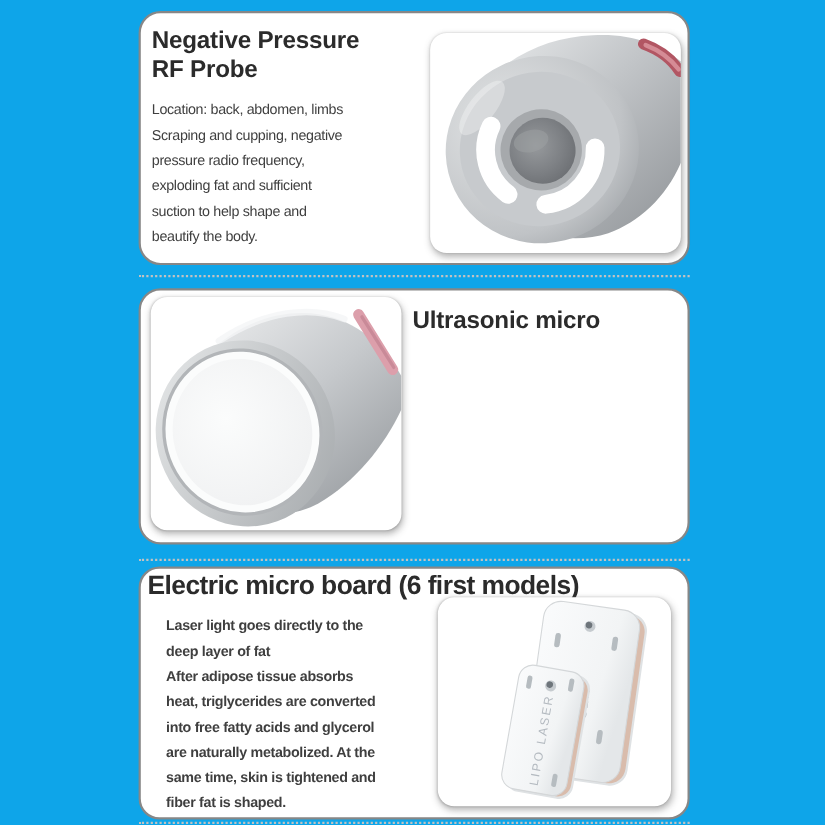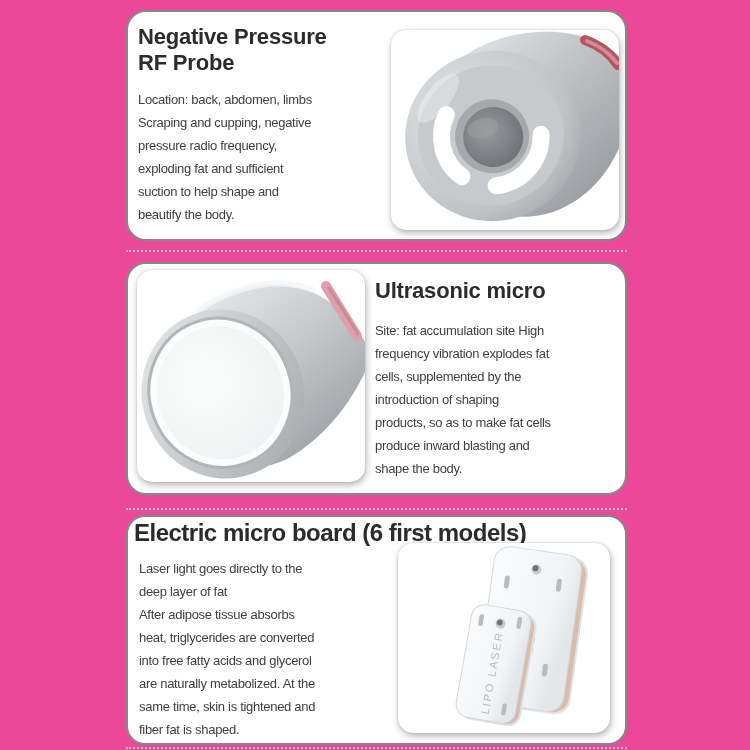--- a/index.html
+++ b/index.html
@@ -1,19 +1,19 @@
 <!DOCTYPE html>
 <html><head>
 <meta charset="utf-8">
 <style>
   html, body { margin: 0; padding: 0; background: #ffffff; }
   .page {
     position: relative;
     width: 750px; height: 750px;
-    background: #ec4899;
+    background: #0ea5e9;
     font-family: "Liberation Sans", sans-serif;
     overflow: hidden;
   }
   .panel {
     position: absolute;
     left: 126px;
     width: 501px;
     box-sizing: border-box;
     border: 2px solid #878787;
     border-radius: 20px;
@@ -67,21 +67,21 @@
   .panel-1 .desc  { left: 10px; top: 76px; }
   .panel-1 .img-box { left: 263px; top: 18px; width: 228px; height: 200px; }
 
   
   .panel-2 .img-box { left: 9px; top: 6px; width: 228px; height: 212px; }
   .panel-2 .title { left: 247px; top: 14px; }
   .panel-2 .desc  { left: 247px; top: 55px; }
 
   
   .panel-3 .title { left: 6px; top: 3px; font-size: 24px; letter-spacing: -0.5px; }
-  .panel-3 .desc  { left: 11px; top: 40px; }
+  .panel-3 .desc  { left: 23px; top: 40px; font-weight: bold; }
   .panel-3 .img-box { left: 270px; top: 26px; width: 212px; height: 190px; }
 
   .board-label {
     font-family: "Liberation Sans", sans-serif;
     font-size: 11px;
     letter-spacing: 2px;
     fill: #b4bac0;
   }
 </style>
 </head>
@@ -170,27 +170,20 @@
         <path d="M192 18 L221 64" stroke="#c98a98" stroke-width="3" fill="none" stroke-linecap="round"></path>
 
         <g transform="rotate(-20 86 124)">
           <ellipse cx="86" cy="124" rx="81" ry="85" fill="url(#rim2)"></ellipse>
           <ellipse cx="84" cy="122" rx="71" ry="75" fill="#fbfcfc" stroke="#b2b5b8" stroke-width="3"></ellipse>
           <ellipse cx="84" cy="122" rx="63" ry="67" fill="url(#face2)"></ellipse>
         </g>
       </svg>
     </div>
     <h2 class="title">Ultrasonic micro</h2>
-    <p class="desc">Site: fat accumulation site High
-frequency vibration explodes fat
-cells, supplemented by the
-introduction of shaping
-products, so as to make fat cells
-produce inward blasting and
-shape the body.</p>
   </section>
 
   <div class="sep sep-2"></div>
 
   <section class="panel panel-3">
     <h2 class="title">Electric micro board (6 first models)</h2>
     <p class="desc">Laser light goes directly to the
 deep layer of fat
 After adipose tissue absorbs
 heat, triglycerides are converted

